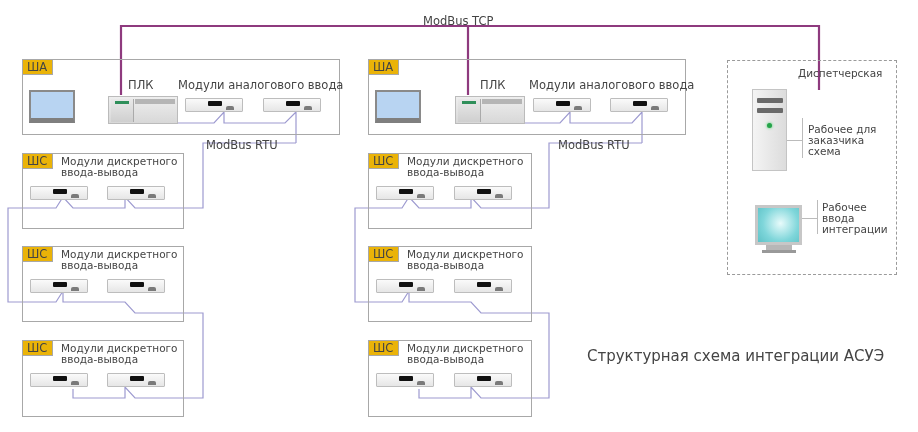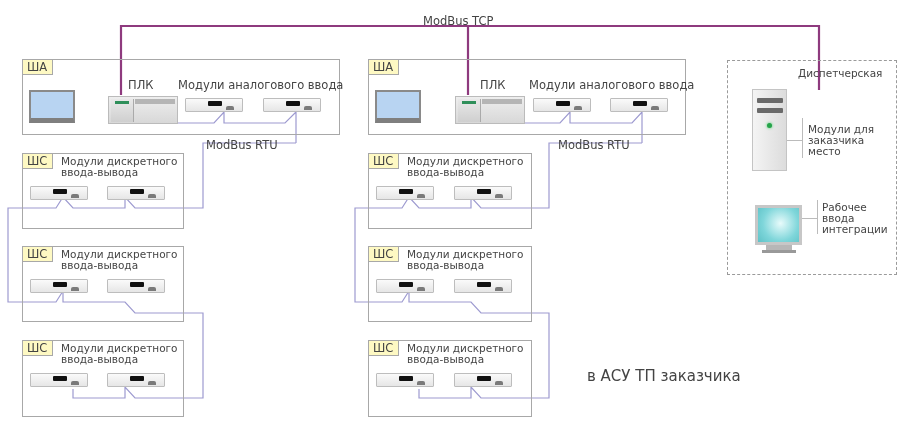--- a/index.html
+++ b/index.html
@@ -1,20 +1,20 @@
 <!DOCTYPE html>
 <html><head>
 <meta charset="utf-8">
 <style>
   html, body { margin:0; padding:0; background:#ffffff; }
   body { width:918px; height:432px; position:relative; overflow:hidden;
          font-family:"DejaVu Sans", sans-serif; color:#3a3a3a; }
   svg.wires { position:absolute; left:0; top:0; width:918px; height:432px; }
   .box { position:absolute; border:1px solid #a8a8a8; box-sizing:border-box; background:transparent; }
-  .tag { position:absolute; left:-1px; top:-1px; border:1px solid #a8a8a8; background:#fef9c3;
+  .tag { position:absolute; left:-1px; top:-1px; border:1px solid #a8a8a8; background:#eab308;
          font-size:11.5px; line-height:14px; padding:0 5px 0 4px; color:#444; }
   .lbl { position:absolute; font-size:10.5px; line-height:11px; color:#444; white-space:nowrap; }
   .lbl-big { font-size:11.5px; }
   .dash { position:absolute; border:1px dashed #9a9a9a; box-sizing:border-box; }
   .caption { position:absolute; left:587px; top:346px; font-size:15px; line-height:20px; color:#444; }
   .module { position:absolute; width:58px; height:14px; border:1px solid #bdbdbd; border-radius:1px;
             background:linear-gradient(#fafafa,#e6e6e6); box-sizing:border-box; }
   .module .port { position:absolute; left:22px; top:2px; width:14px; height:5px; background:#111; border-radius:1px; }
   .module .term { position:absolute; left:40px; top:7px; width:8px; height:4px; background:#7a7a7a; border-radius:2px 2px 0 0; }
   .plc { position:absolute; width:70px; height:28px; border:1px solid #bbb; box-sizing:border-box;
@@ -185,28 +185,27 @@
 <div class="lbl" style="left:798px;top:68px;">Диспетчерская</div>
 
 <div class="server">
   <div class="bay" style="top:8px;"></div>
   <div class="bay" style="top:18px;"></div>
   <div class="led"></div>
 </div>
 <div class="bracket" style="left:802px;top:118px;height:40px;"></div>
 <div class="tick" style="left:787px;top:140px;width:15px;"></div>
 <div class="side-label" style="left:808px;top:124px;">
-  <span>Модули для</span><br><span>заказчика</span><br><span>место</span>
+  <span>Рабочее для</span><br><span>заказчика</span><br><span>схема</span>
 </div>
 
 <div class="monitor"></div>
 <div class="stand"></div>
 <div class="stand-base"></div>
 <div class="bracket" style="left:817px;top:200px;height:34px;"></div>
 <div class="tick" style="left:802px;top:218px;width:15px;"></div>
 <div class="side-label" style="left:822px;top:202px;">
   <span>Рабочее</span><br><span>ввода</span><br><span>интеграции</span>
 </div>
 
 <div class="caption">
-  <br>
-  <span>в АСУ ТП заказчика</span>
+  <span>Структурная схема интеграции АСУЭ</span><br>
 </div>
 
 </body></html>

